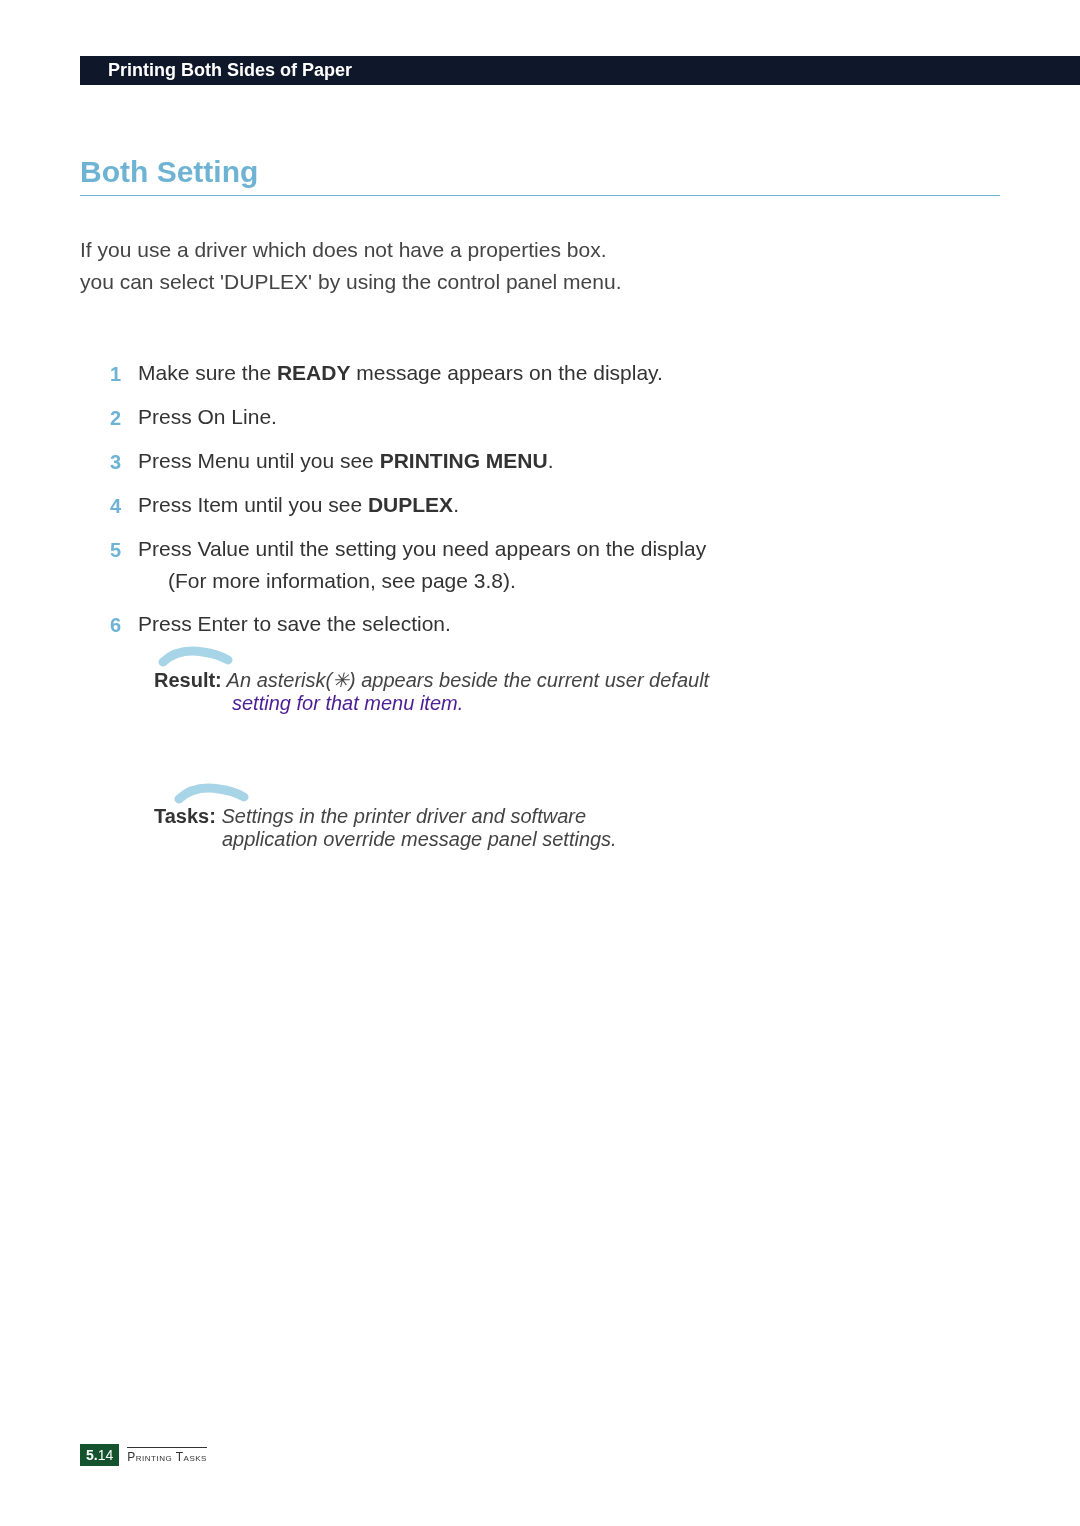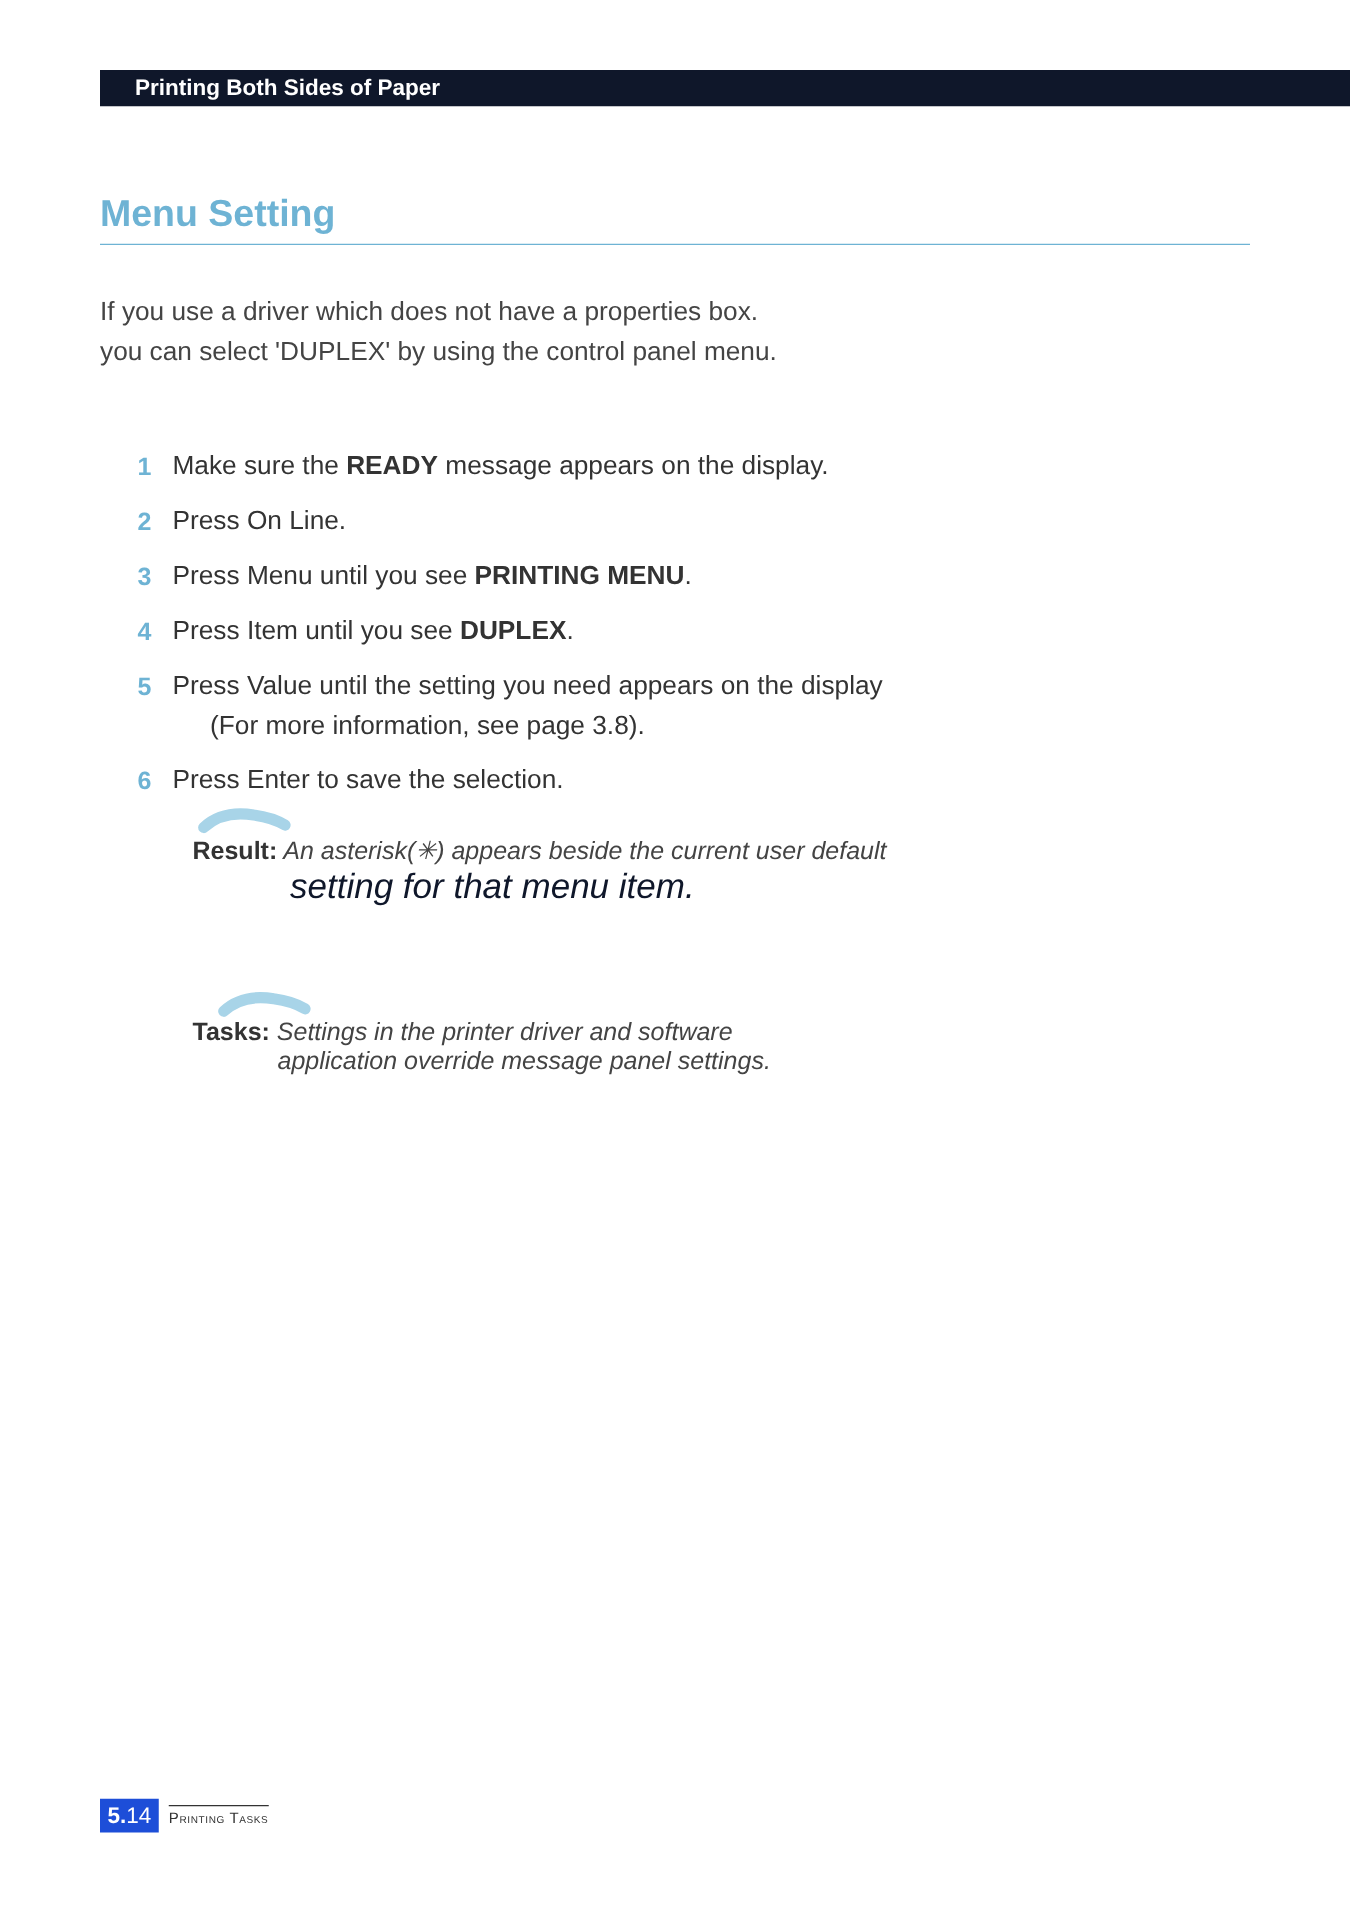--- a/index.html
+++ b/index.html
@@ -95,22 +95,22 @@
     }
     .result-text {
       font-style: italic;
       font-size: 20px;
       color: #444;
     }
     .result-line2 {
       display: block;
       padding-left: 78px;
       font-style: italic;
-      font-size: 28px;
-      color: #0f172a;
+      font-size: 20px;
+      color: #4c1d95;
     }
     .notes-box {
       margin-top: 90px;
       margin-left: 44px;
       position: relative;
     }
     .notes-label {
       font-weight: bold;
       font-size: 20px;
       color: #333;
@@ -128,24 +128,24 @@
       color: #444;
     }
     .footer {
       position: absolute;
       bottom: 60px;
       left: 80px;
       display: flex;
       align-items: center;
     }
     .page-number {
-      background: #1d4ed8;
+      background: #14532d;
       color: #ffffff;
       font-weight: bold;
-      font-size: 18px;
+      font-size: 14px;
       padding: 3px 6px;
       font-family: Verdana, sans-serif;
     }
     .page-major {
       font-weight: bold;
     }
     .page-minor {
       font-weight: normal;
     }
     .chapter-name {
@@ -159,21 +159,21 @@
     }
   </style>
 </head>
 <body>
 
 <div class="header-bar">
   <span>Printing Both Sides of Paper</span>
 </div>
 
 <div class="content">
-  <h1 class="section-title">Menu Setting</h1>
+  <h1 class="section-title">Both Setting</h1>
 
   <div class="intro-text">
     <div>If you use a driver which does not have a properties box.</div>
     <div>you can select 'DUPLEX' by using the control panel menu.</div>
   </div>
 
   <div class="steps">
 
     <div class="step">
       <span class="step-number">1</span>

